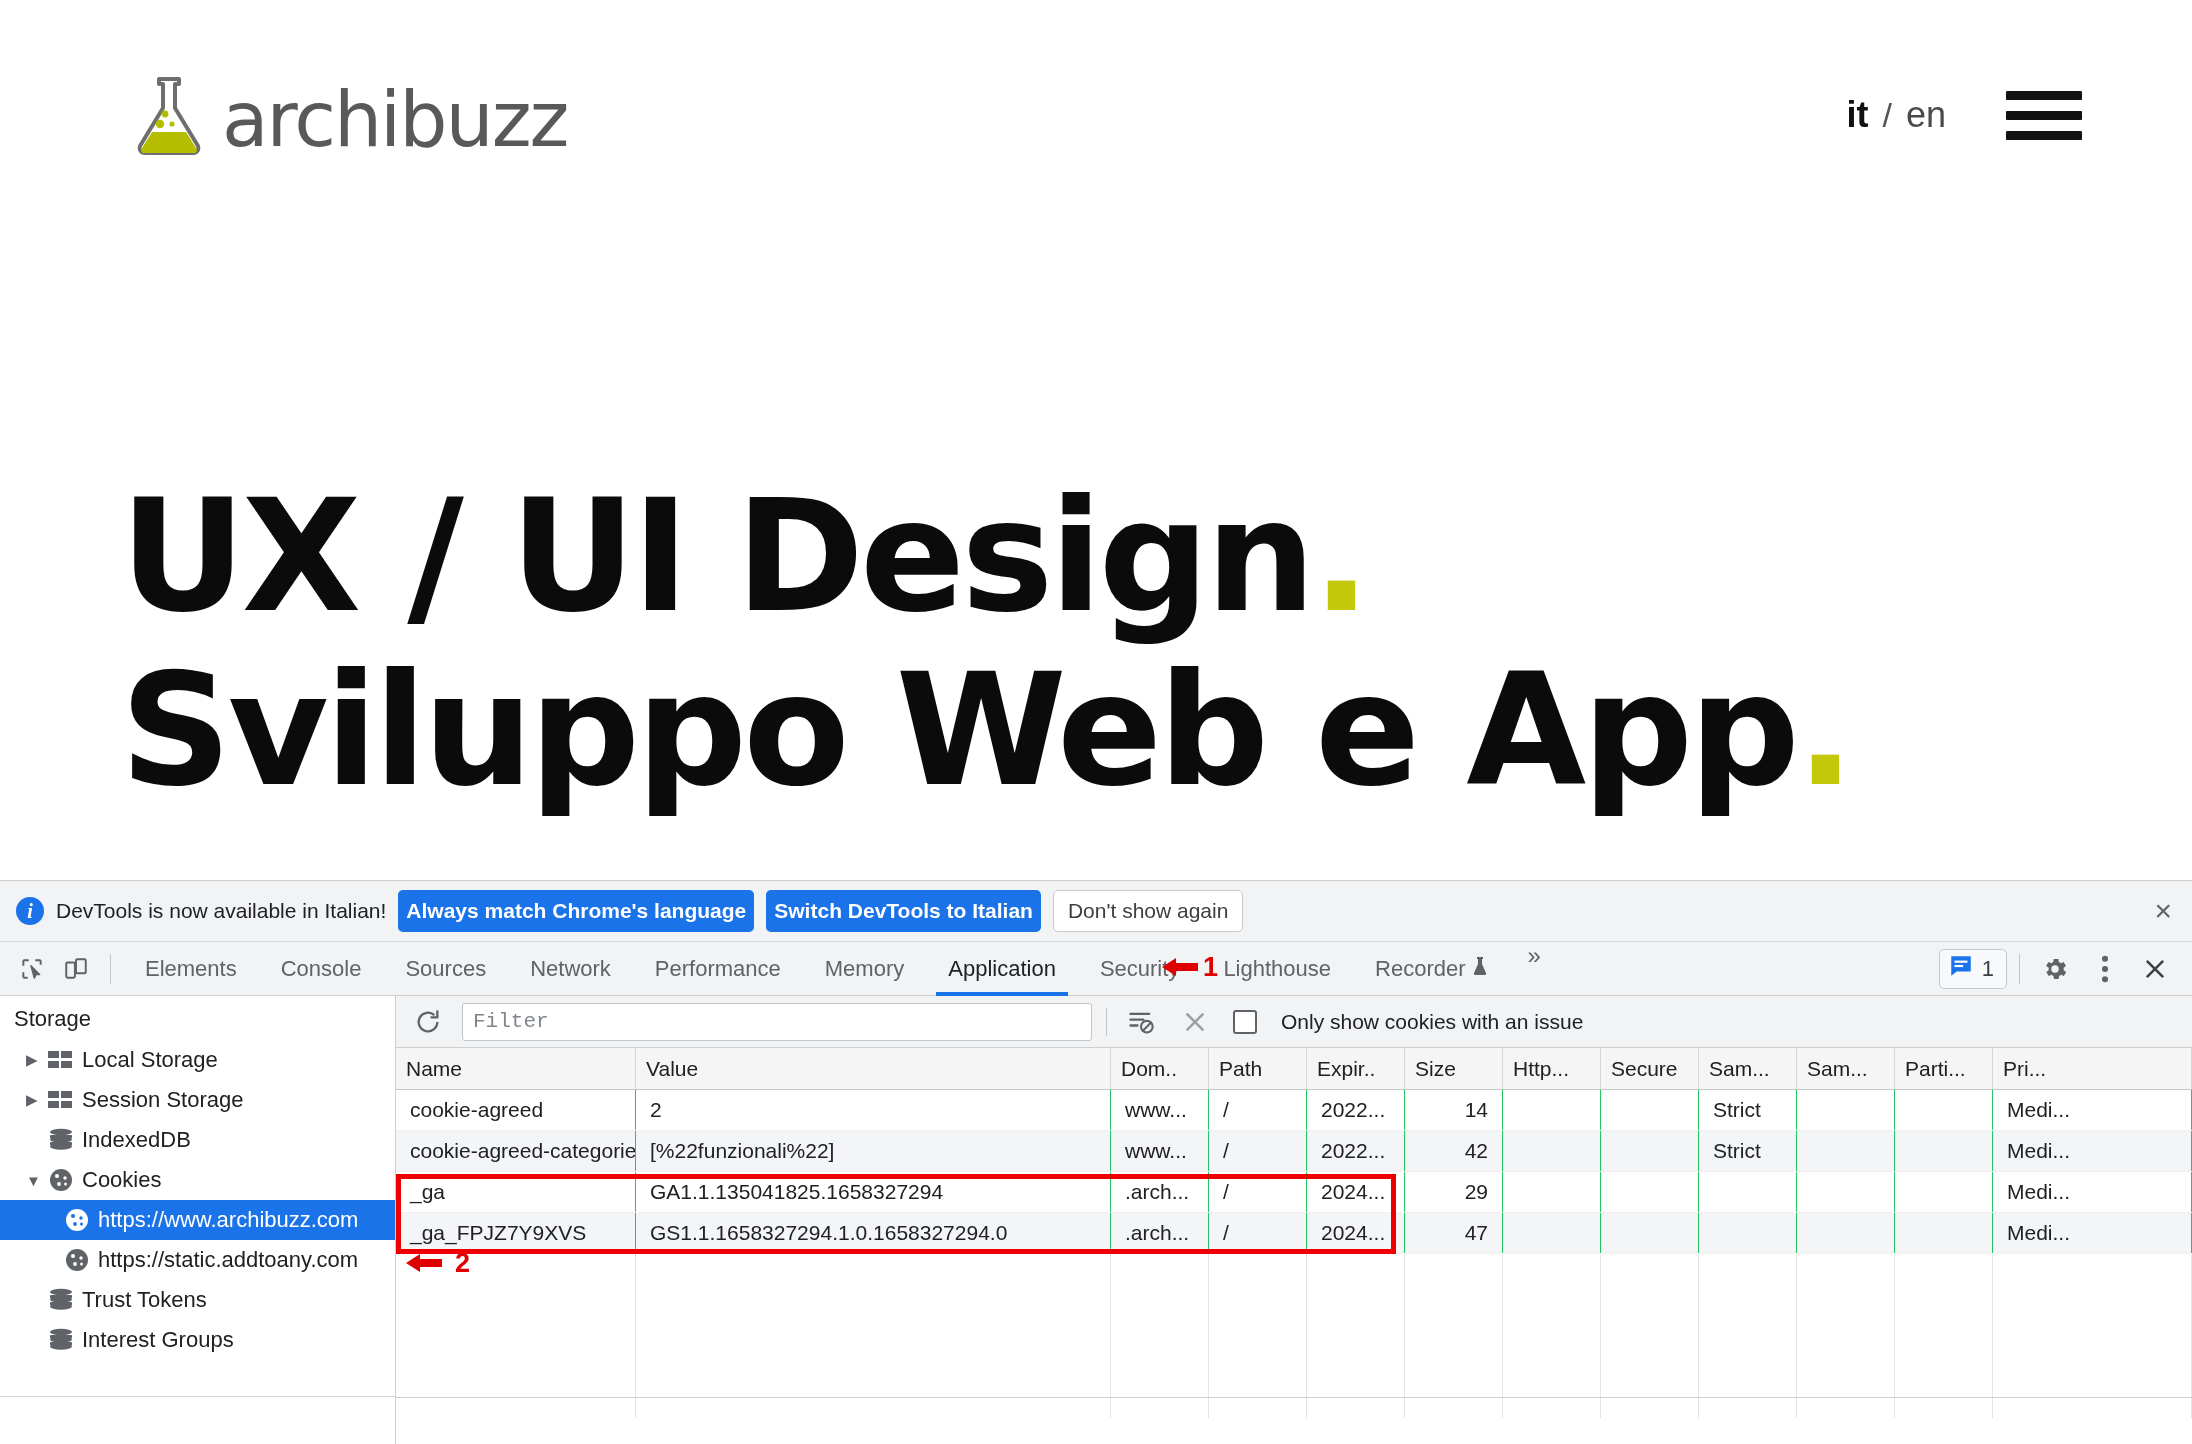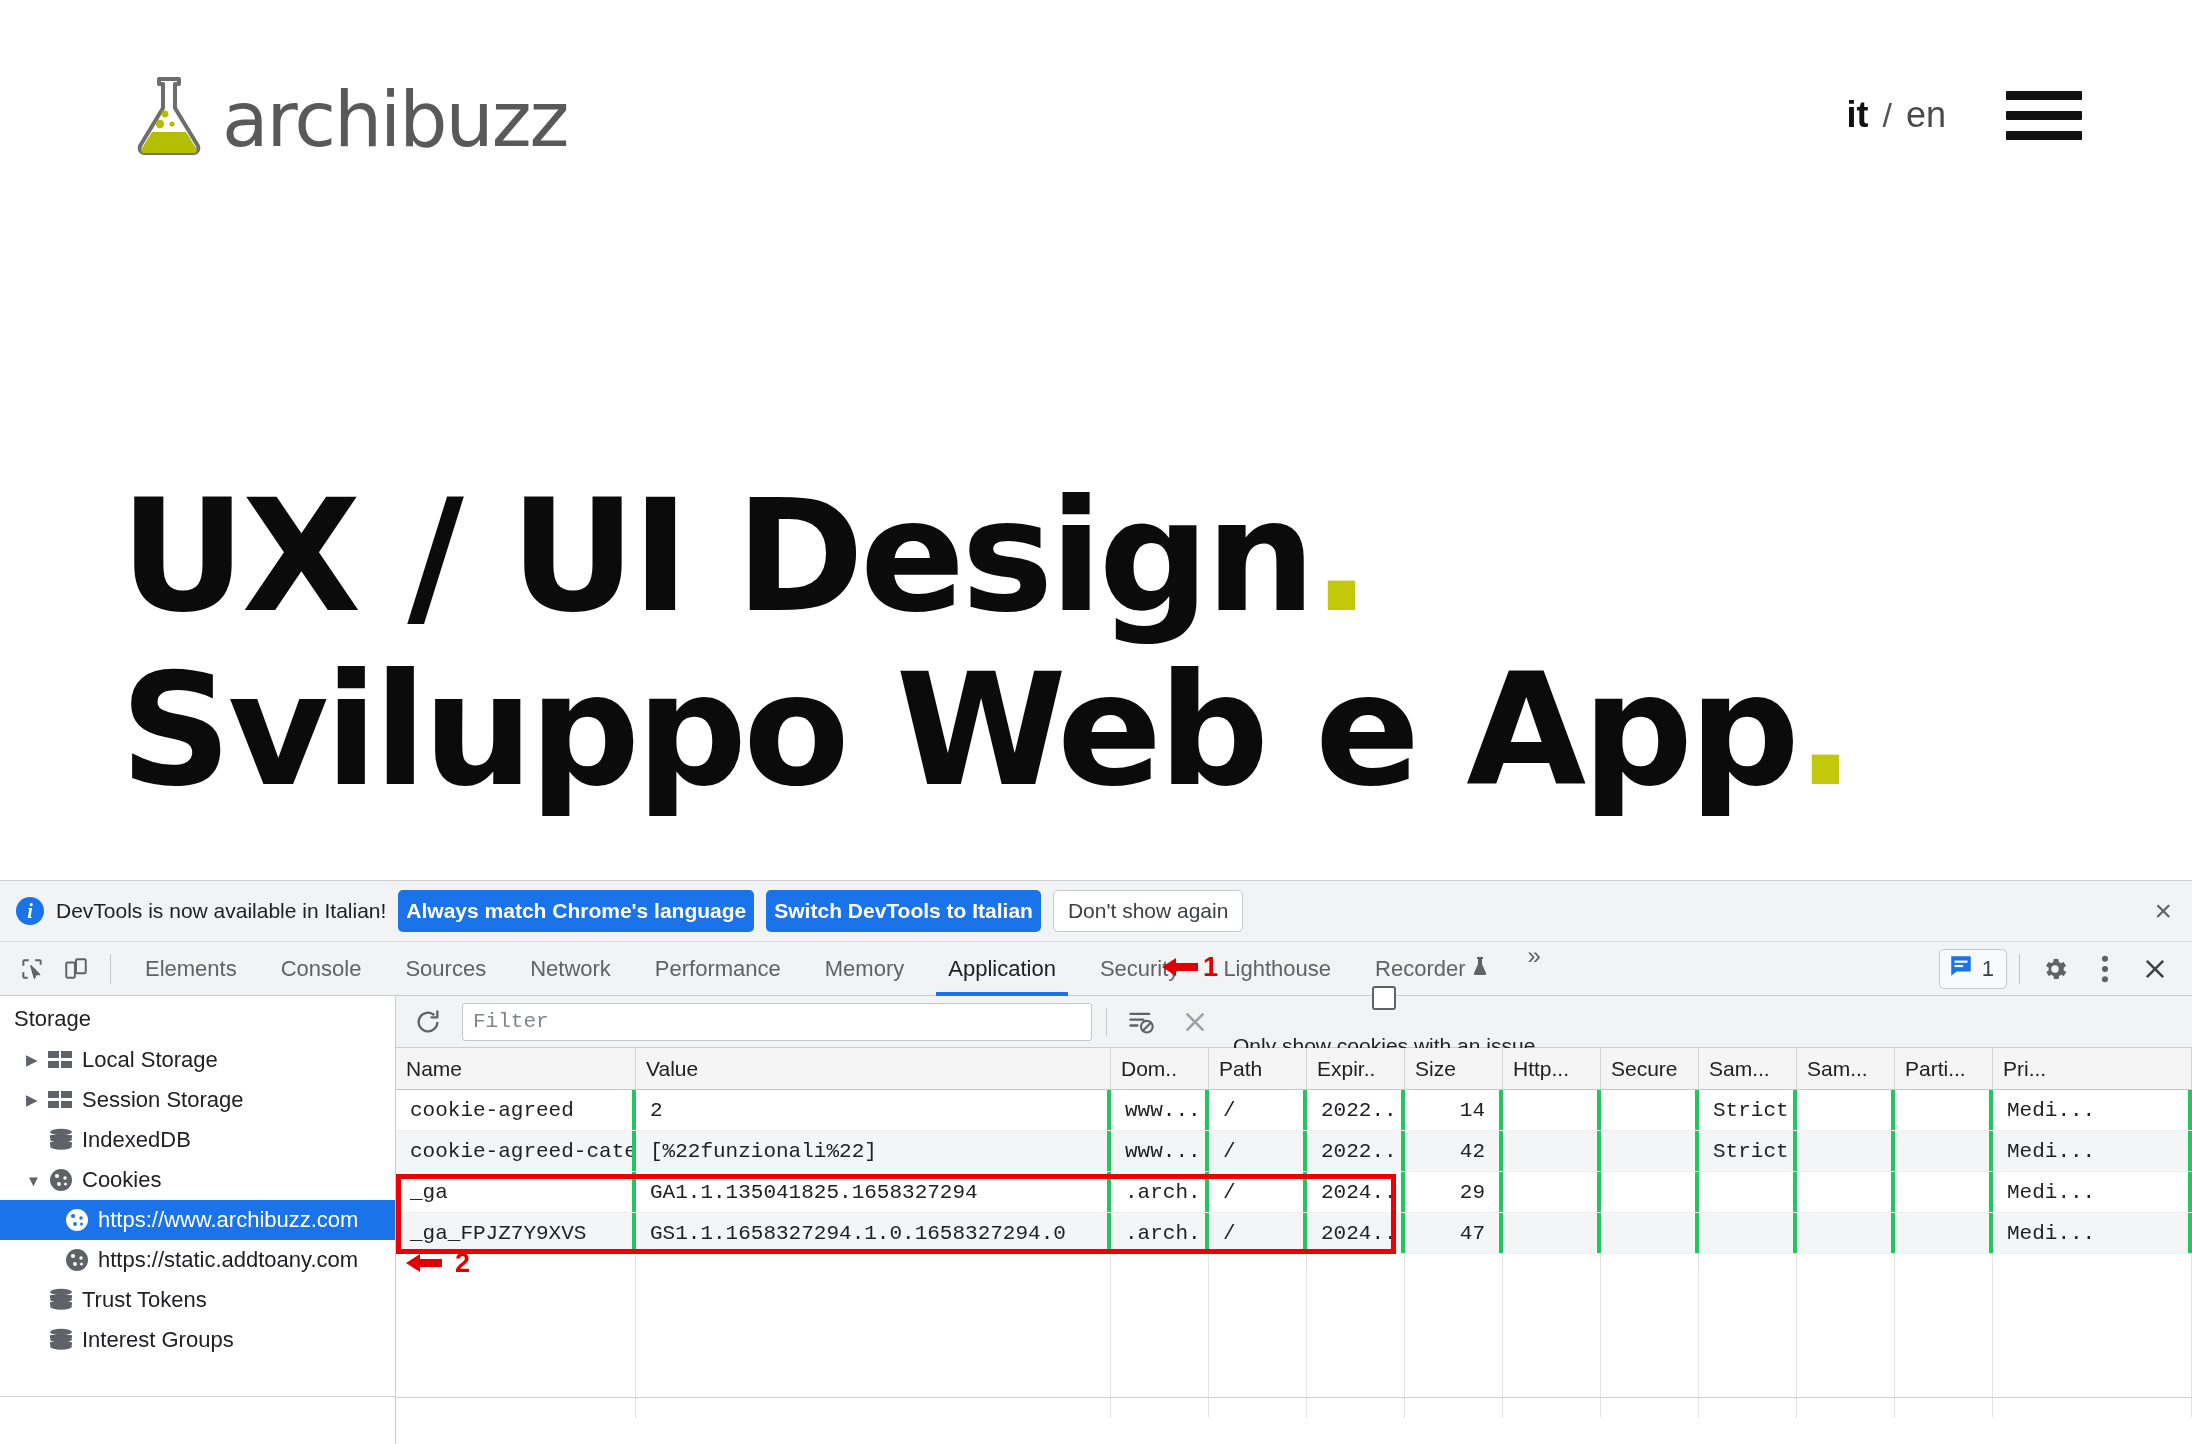--- a/index.html
+++ b/index.html
@@ -227,21 +227,21 @@
     flex: 0 0 630px; height: 38px;
     border: 1px solid #c3c6c9; border-radius: 3px;
     background: #ffffff;
     font-size: 21px; color: #5f6368;
     padding: 0 10px;
     font-family: Liberation Mono, monospace;
   }
   .filter-input::placeholder { color: #80868b; }
   .fb-div { width: 1px; height: 28px; background: #c3c6c9; }
   .fb-icon { width: 40px; height: 40px; display: flex; align-items: center; justify-content: center; cursor: pointer; color: #5f6368; }
-  .chk-wrap { display: flex; align-items: center; gap: 24px; cursor: pointer; margin-left: 4px; flex-direction: column; }
+  .chk-wrap { display: flex; align-items: center; gap: 24px; cursor: pointer; margin-left: 4px; }
   .chk-box {
     width: 24px; height: 24px; border: 2px solid #5f6368; border-radius: 3px; background: #fff;
   }
   .chk-label { font-size: 21px; color: #202124; white-space: nowrap; }
 
   
   .ck-table { flex: 1; overflow: hidden; background: #fff; }
   .ck-row { display: flex; width: 100%; }
   .ck-head {
     height: 42px; background: #f5f5f5;
@@ -253,22 +253,22 @@
     display: flex; align-items: center;
     border-right: 1px solid #d6d6d6;
     padding-left: 10px; overflow: hidden; white-space: nowrap;
   }
   .ck-data { height: 41px; border-bottom: 1px solid #f0f0f0; }
   .ck-data:nth-child(odd) { background: #ffffff; }
   .ck-data.striped { background: #f4f5f7; }
   .ck-data .ck-cell {
     font-size: 21px; color: #202124;
     display: flex; align-items: center;
-    border-right: 4px solid #22c55e;
-    padding-left: 14px; overflow: hidden; white-space: nowrap; font-family: Liberation Mono, monospace;
+    border-right: 1px solid #22c55e;
+    padding-left: 14px; overflow: hidden; white-space: nowrap;
   }
   .ck-cell.num { justify-content: flex-end; padding-right: 14px; padding-left: 4px; }
   .ck-empty { height: 41px; }
   .ck-empty .ck-cell { border-right: 1px solid #e4e4e4; }
   .ck-fill { flex: 1; }
   .dt-main-bottomline {
     position: absolute; left: 0; right: 0; bottom: 47px; height: 1px; background: #cfcfcf;
   }
 </style>
 </head>

